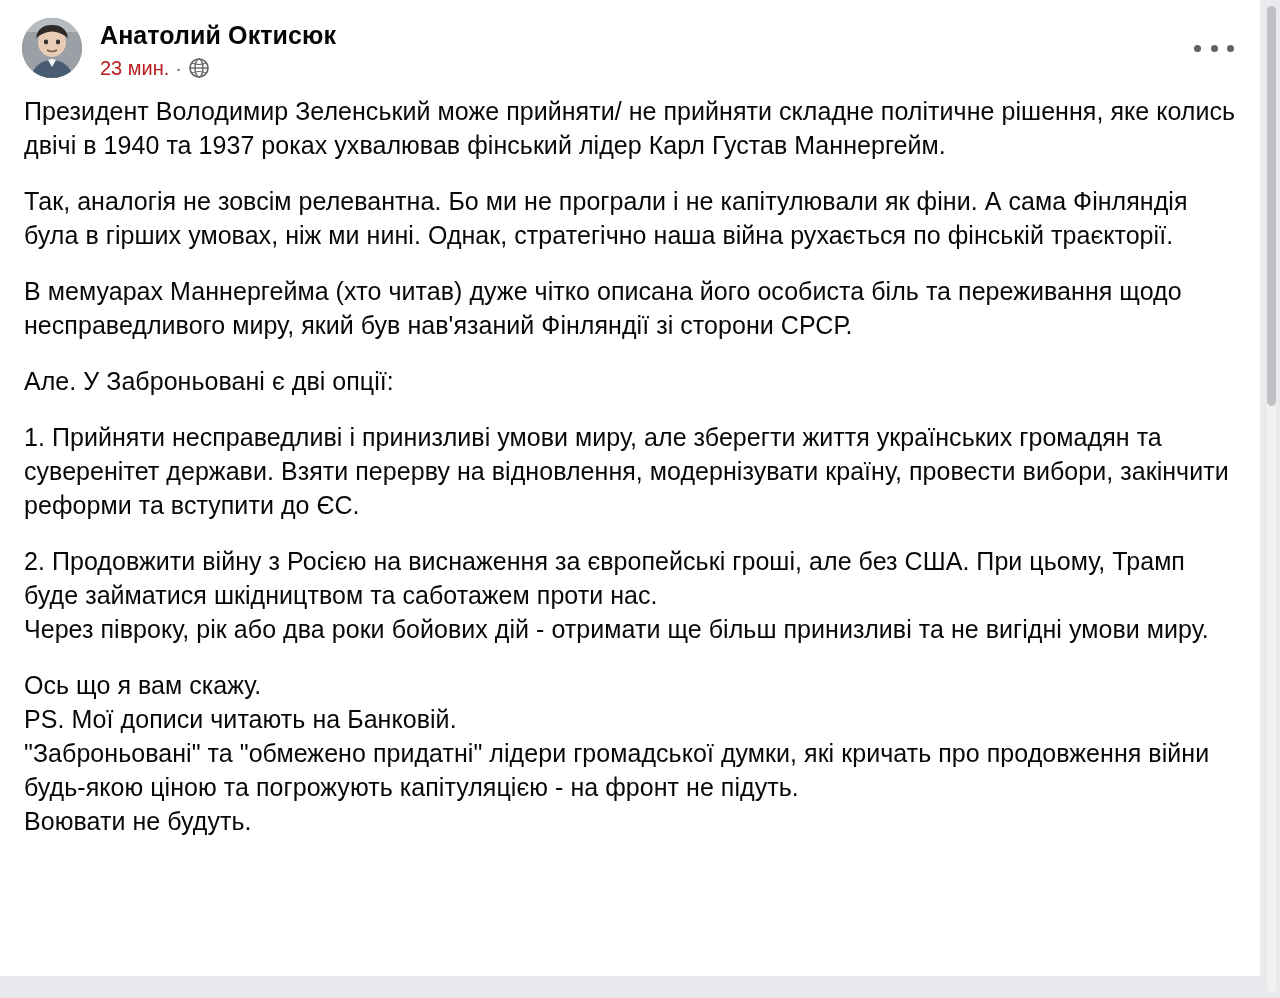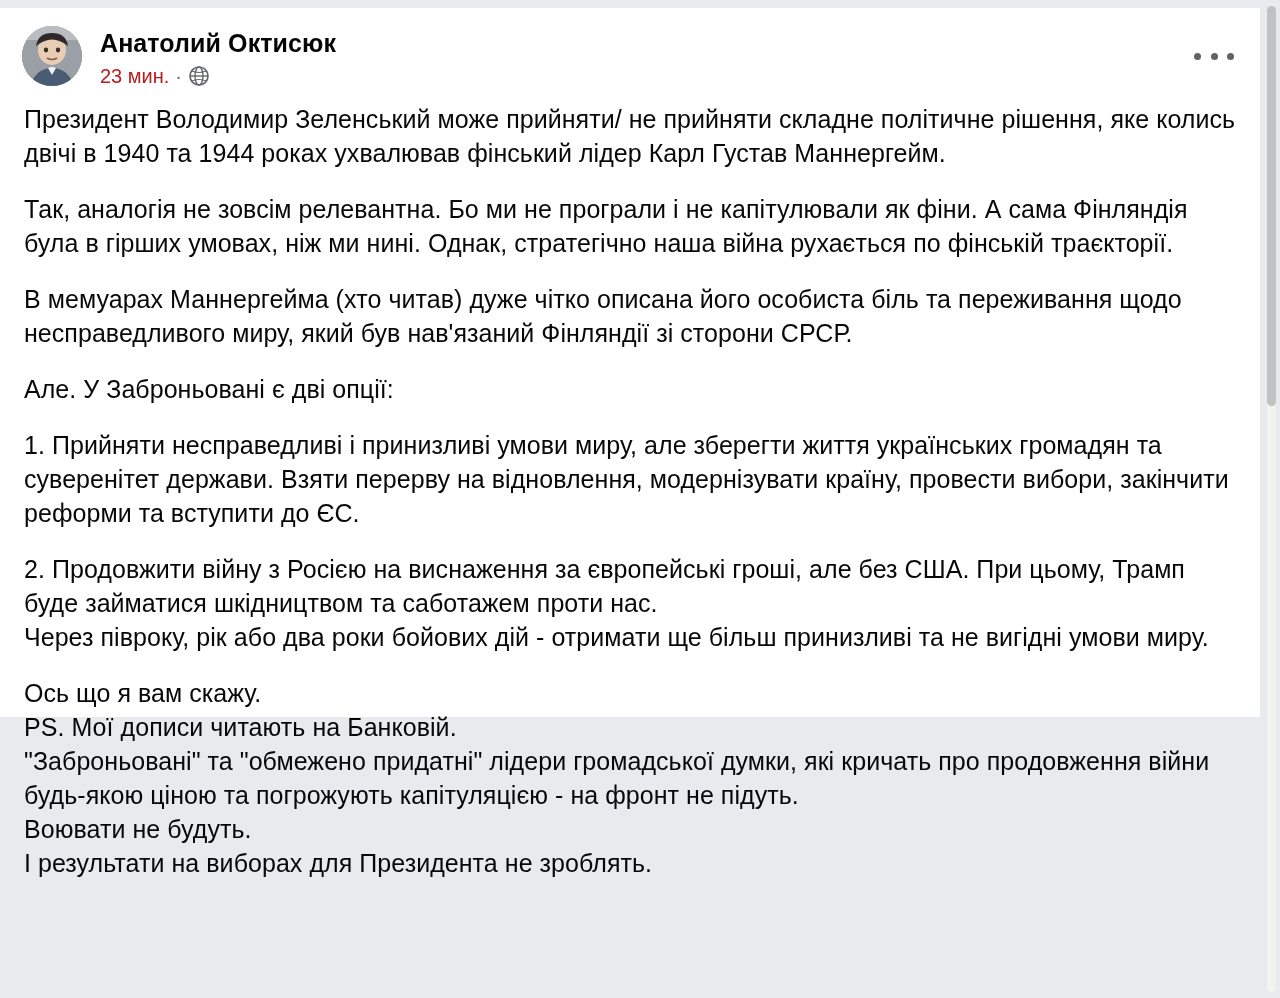--- a/index.html
+++ b/index.html
@@ -9,23 +9,23 @@
   }
   body {
     width: 1280px;
     height: 998px;
     overflow: hidden;
     font-family: "Liberation Sans", sans-serif;
   }
   #post-card {
     position: absolute;
     left: 0;
-    top: 8px;
+    top: 0;
     width: 1260px;
-    height: 709px;
+    height: 976px;
     background: #ffffff;
     box-sizing: border-box;
   }
   .post-header {
     display: flex;
     align-items: flex-start;
     padding: 18px 22px 0 22px;
     position: relative;
   }
   .avatar {
@@ -166,30 +166,29 @@
     </div>
 
     <div class="more-btn">
       <span></span>
       <span></span>
       <span></span>
     </div>
   </div>
 
   <div class="post-body">
-    <p>Президент Володимир Зеленський може прийняти/ не прийняти складне політичне рішення, яке колись двічі в 1940 та 1944 роках ухвалював фінський лідер Карл Густав Маннергейм.</p>
+    <p>Президент Володимир Зеленський може прийняти/ не прийняти складне політичне рішення, яке колись двічі в 1940 та 1937 роках ухвалював фінський лідер Карл Густав Маннергейм.</p>
     <p>Так, аналогія не зовсім релевантна. Бо ми не програли і не капітулювали як фіни. А сама Фінляндія була в гірших умовах, ніж ми нині. Однак, стратегічно наша війна рухається по фінській траєкторії.</p>
     <p>В мемуарах Маннергейма (хто читав) дуже чітко описана його особиста біль та переживання щодо несправедливого миру, який був нав'язаний Фінляндії зі сторони СРСР.</p>
     <p>Але. У Заброньовані є дві опції:</p>
     <p>1. Прийняти несправедливі і принизливі умови миру, але зберегти життя українських громадян та суверенітет держави. Взяти перерву на відновлення, модернізувати країну, провести вибори, закінчити реформи та вступити до ЄС.</p>
     <p class="tight">2. Продовжити війну з Росією на виснаження за європейські гроші, але без США. При цьому, Трамп буде займатися шкідництвом та саботажем проти нас.</p>
     <p>Через півроку, рік або два роки бойових дій - отримати ще більш принизливі та не вигідні умови миру.</p>
     <p class="tight">Ось що я вам скажу.</p>
     <p class="tight">PS. Мої дописи читають на Банковій.</p>
     <p class="tight">"Заброньовані" та "обмежено придатні" лідери громадської думки, які кричать про продовження війни будь-якою ціною та погрожують капітуляцією - на фронт не підуть.</p>
     <p class="tight">Воювати не будуть.</p>
-    <p class="tight">І результати на виборах для Президента не зроблять.</p>
   </div>
 </div>
 
 <div class="scrollbar-track">
   <div class="scrollbar-thumb"></div>
 </div>
 
 </body></html>

